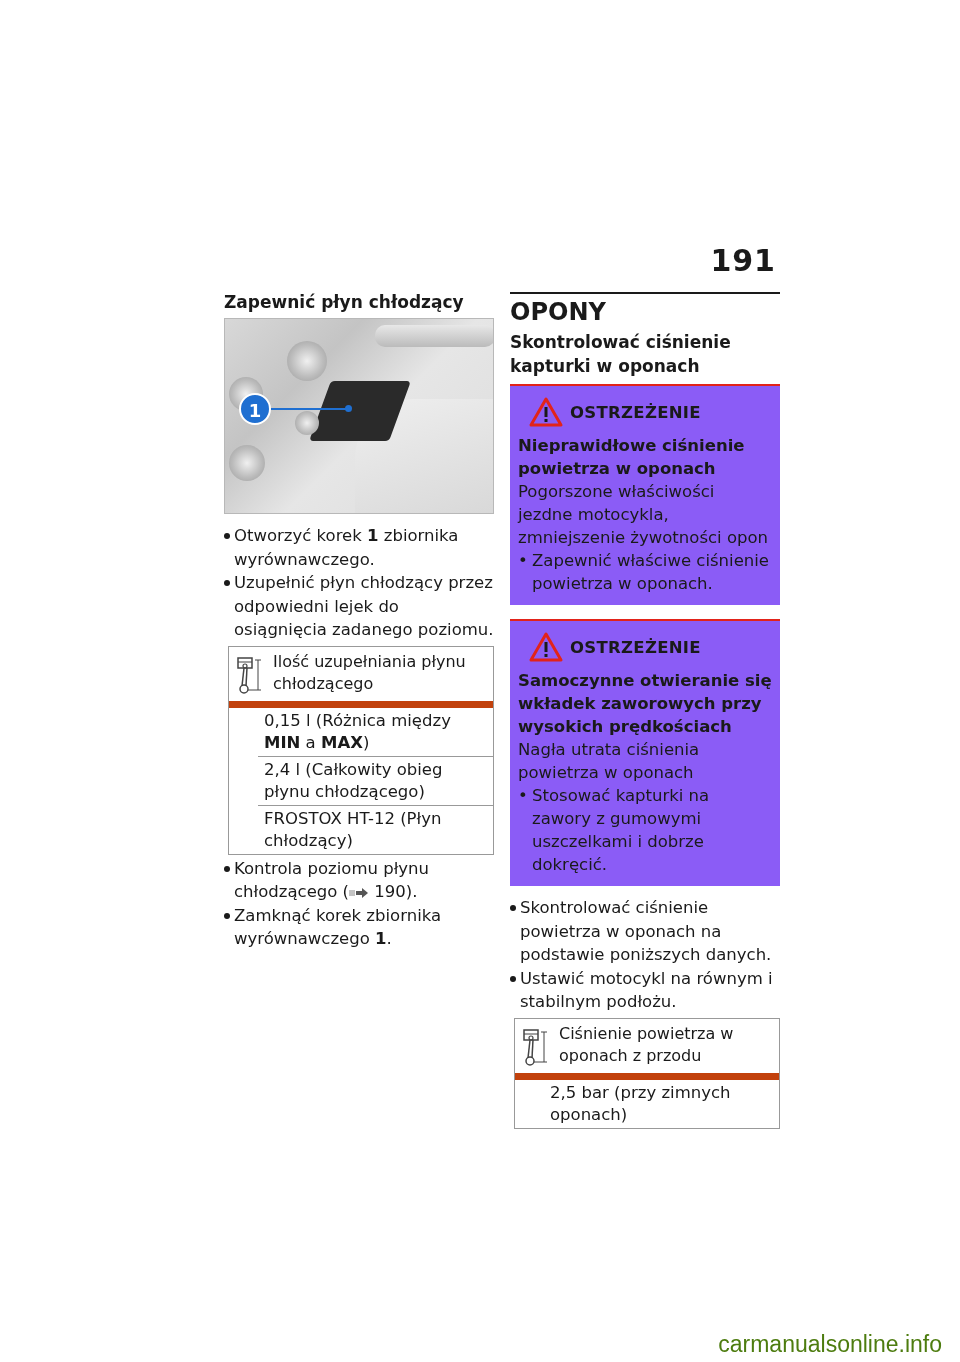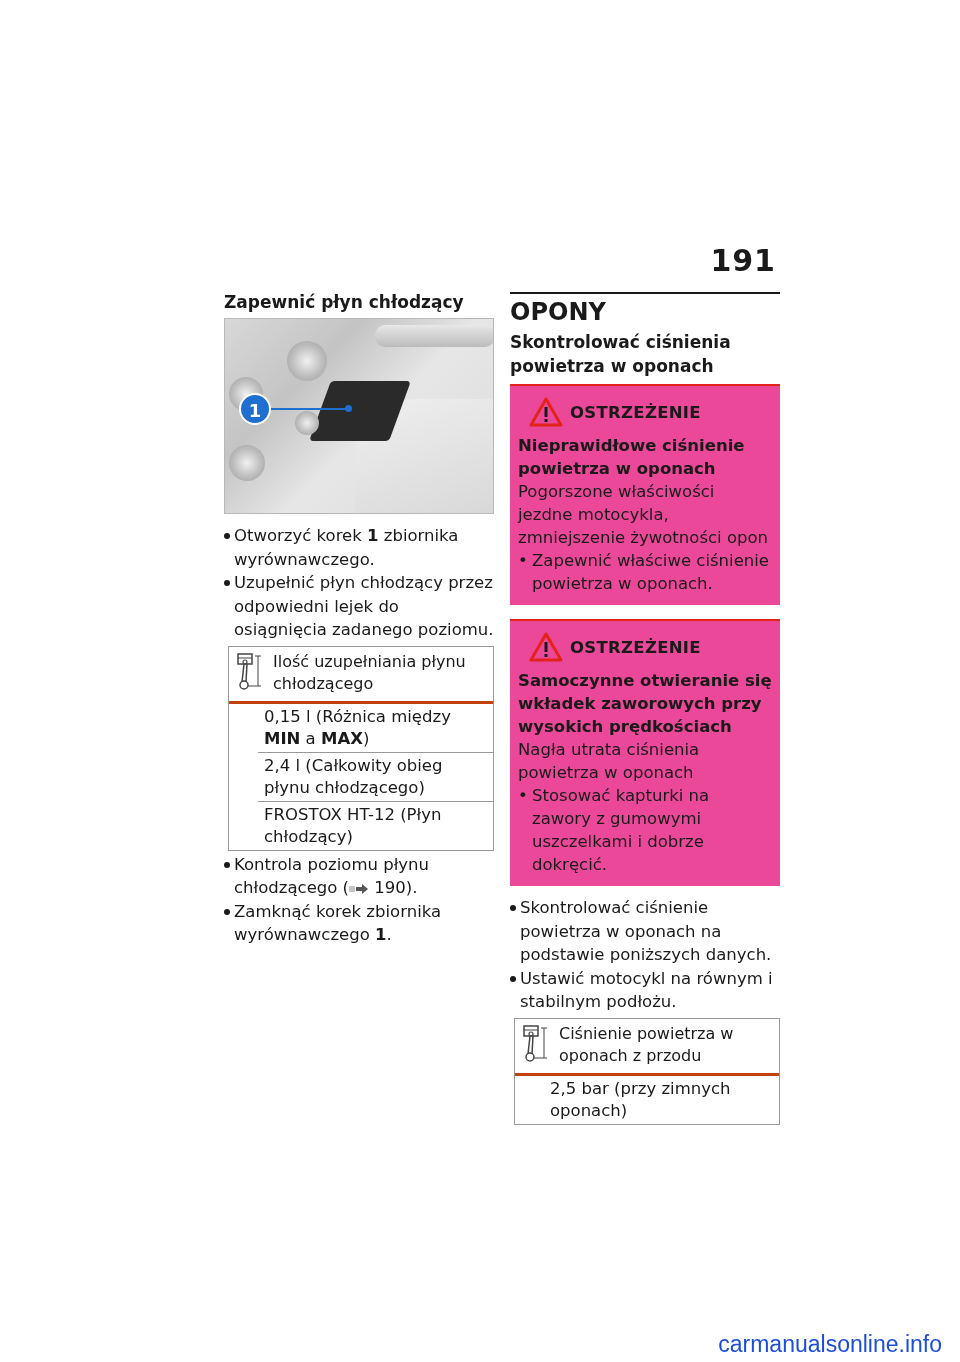--- a/index.html
+++ b/index.html
@@ -26,38 +26,38 @@
     font-weight: bold; font-size: 18px; line-height: 32px; text-align: center; border: 2px solid #fff; }
   .callout-line { position: absolute; left: 46px; top: 89px; width: 76px; height: 2px; background: #1f6fd1; }
   .callout-dot { position: absolute; left: 120px; top: 86px; width: 7px; height: 7px; border-radius: 50%; background: #1f6fd1; }
 
   .bullets { list-style: none; margin-top: 10px; }
   .bullets li { position: relative; padding-left: 10px; font-size: 16.5px; line-height: 23.5px; }
   .bullets li::before { content: ""; position: absolute; left: 0; top: 9px; width: 6px; height: 6px; border-radius: 50%; background: #1a1a1a; }
   .bullets li b { font-weight: bold; }
 
   .spec-table { width: 266px; margin-left: 4px; margin-top: 4px; border: 1px solid #999; }
-  .spec-head { display: flex; align-items: flex-start; padding: 4px 6px 6px 6px; border-bottom: 3px solid #c2410c; }
+  .spec-head { display: flex; align-items: flex-end; padding: 4px 6px 6px 6px; border-bottom: 7px solid #c2410c; }
   .spec-icon { width: 30px; height: 40px; margin-right: 8px; flex-shrink: 0; }
   .spec-head-label { font-size: 16px; line-height: 22px; }
   .spec-row { padding: 2px 6px; font-size: 16.5px; line-height: 22px; border-bottom: 1px solid #999; margin-left: 29px; }
   .spec-row:last-child { border-bottom: none; }
 
-  .warn { background: #ec4899; border-top: 2px solid #e2231a; padding: 10px 8px 10px 8px; }
+  .warn { background: #8b5cf6; border-top: 2px solid #e2231a; padding: 10px 8px 10px 8px; }
   .warn + .warn { margin-top: 14px; }
   .warn-head { display: flex; align-items: center; margin-bottom: 6px; margin-left: 10px; }
   .warn-icon { width: 36px; height: 32px; margin-right: 6px; }
   .warn-title { font-size: 16.5px; font-weight: bold; letter-spacing: 0.3px; }
   .warn-bold { font-size: 16.5px; font-weight: bold; line-height: 23px; }
   .warn-text { font-size: 16.5px; line-height: 23px; }
   .warn-bullets { list-style: none; }
   .warn-bullets li { position: relative; padding-left: 14px; font-size: 16.5px; line-height: 23px; }
   .warn-bullets li::before { content: "•"; position: absolute; left: 0; top: 0; }
 
-  .watermark { position: absolute; right: 18px; bottom: 4px; font-family: "Liberation Sans", sans-serif; font-size: 23px; color: #1d4ed8; }
+  .watermark { position: absolute; right: 18px; bottom: 4px; font-family: "Liberation Sans", sans-serif; font-size: 23px; color: #4d7c0f; }
 </style>
 </head>
 <body>
 
 <div class="page-number">191</div>
 
 <div class="col col-left">
   <div class="h-section">Zapewnić płyn chłodzący</div>
 
   <div class="figure">
@@ -105,21 +105,21 @@
           <line x1="5" y1="2" x2="5" y2="8" stroke="#888" stroke-width="1"></line>
           <rect x="7" y="3" width="6" height="4" fill="#555"></rect>
           <polygon points="13,0 19,5 13,10" fill="#555"></polygon>
         </svg><span> 190).</span></li>
     <li><span>Zamknąć korek zbiornika wyrównawczego </span><b>1</b><span>.</span></li>
   </ul>
 </div>
 
 <div class="col col-right">
   <div class="h-chapter">OPONY</div>
-  <div class="h-sub">Skontrolować ciśnienia powietrza w oponach</div>
+  <div class="h-sub">Skontrolować ciśnienie kapturki w oponach</div>
 
   <div class="warn">
     <div class="warn-head">
       <svg class="warn-icon" viewBox="0 0 36 32">
         <polygon points="18,3 33,29 3,29" fill="none" stroke="#e2231a" stroke-width="3" stroke-linejoin="round"></polygon>
         <rect x="16.5" y="11" width="3" height="10" fill="#1a1a1a"></rect>
         <rect x="16.5" y="23" width="3" height="3" fill="#1a1a1a"></rect>
       </svg>
       <span class="warn-title">OSTRZEŻENIE</span>
     </div>

